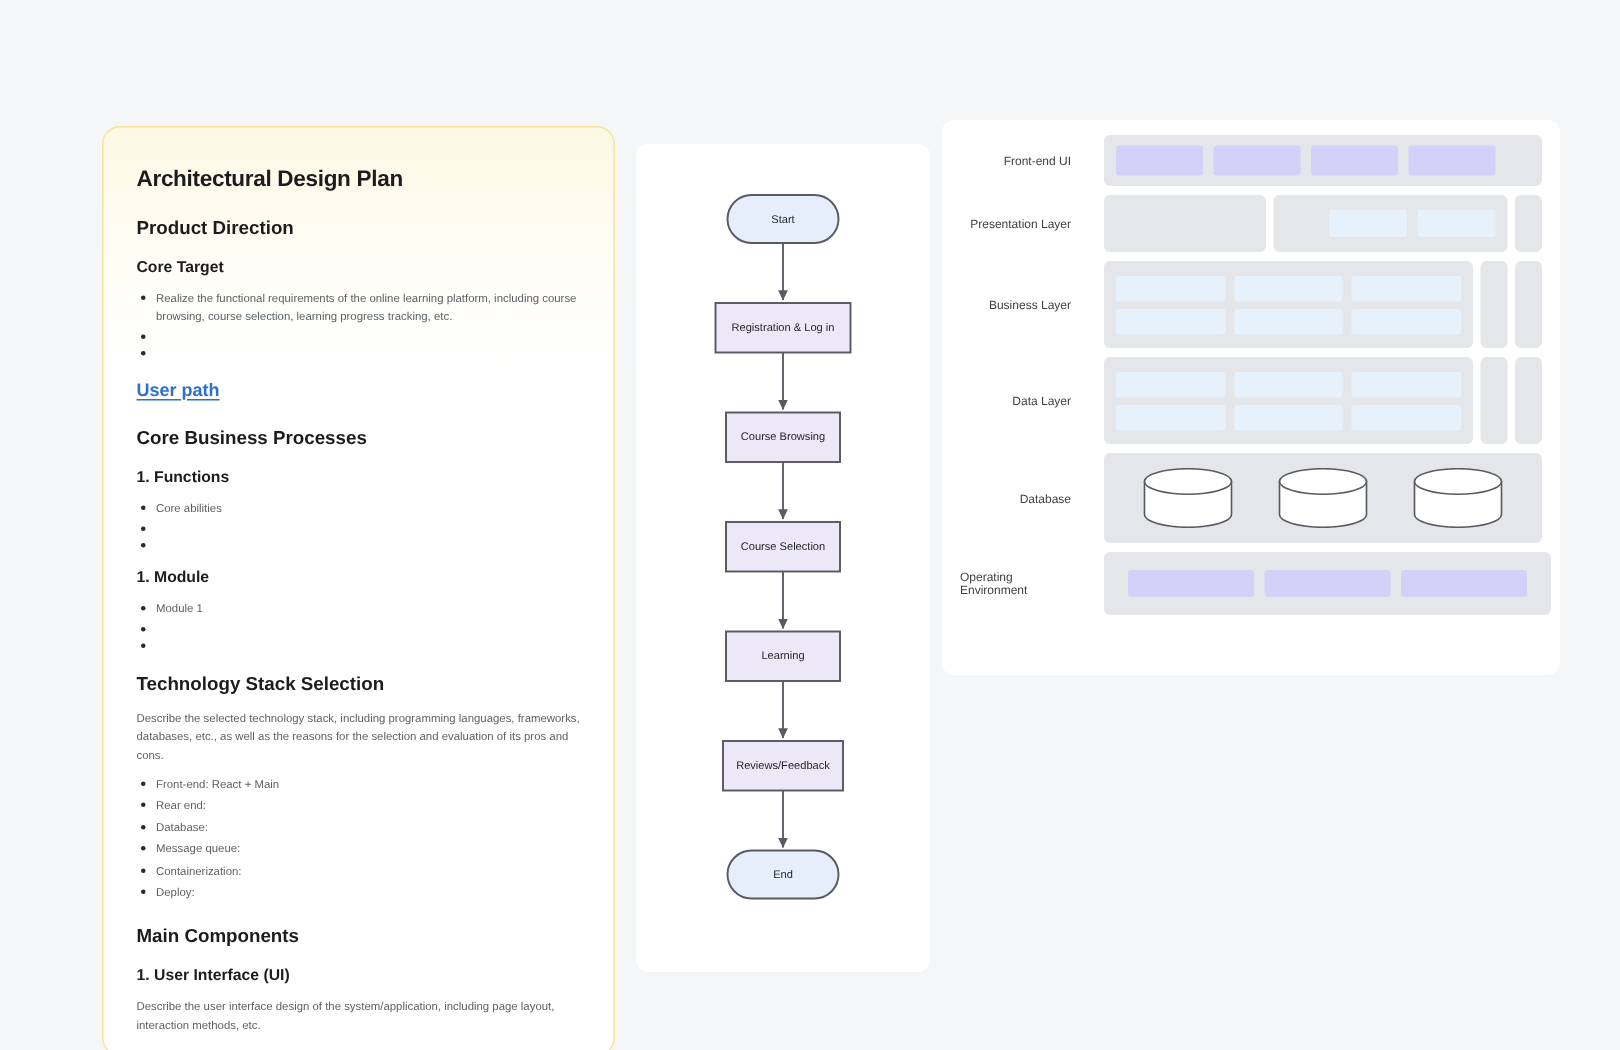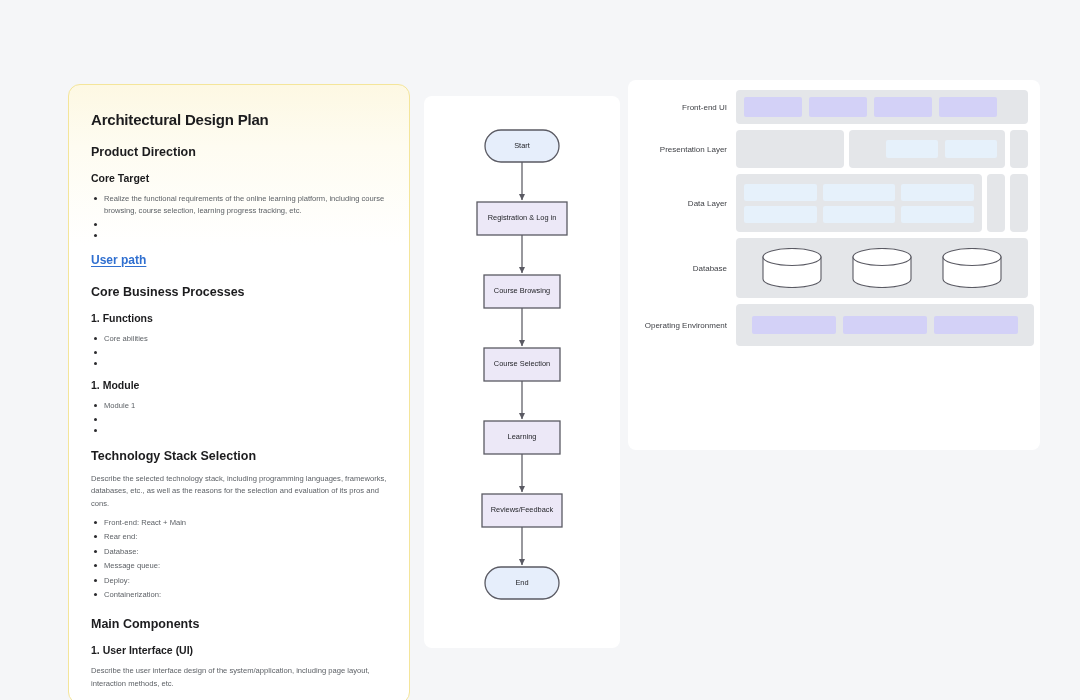--- a/index.html
+++ b/index.html
@@ -77,22 +77,22 @@
     background: #ffffff; border-radius: 8px;
     padding: 10px 12px;
   }
   .arch-row {
     display: flex; align-items: stretch;
     margin-bottom: 6px;
   }
   .arch-label {
     width: 96px; flex: 0 0 96px;
     display: flex; align-items: center; justify-content: flex-end;
-    padding-right: 9px;
-    font-size: 8px; color: #3d3f44; text-align: center;
+    padding-right: 22px;
+    font-size: 8px; color: #3d3f44; text-align: left;
   }
   .arch-body { flex: 1; display: flex; gap: 5px; }
   .grp {
     background: #e4e6e9; border-radius: 4px;
     display: flex; align-items: center; gap: 7px;
     padding: 7px 8px;
   }
   .chip-lav { background: #d3d1f7; border-radius: 2px; }
   .chip-blu { background: #e6f1fb; border-radius: 2px; }
 
@@ -156,22 +156,22 @@
       <li></li>
     </ul>
 
     <div class="doc-h2">Technology Stack Selection</div>
     <p class="doc-p">Describe the selected technology stack, including programming languages, frameworks, databases, etc., as well as the reasons for the selection and evaluation of its pros and cons.</p>
     <ul class="doc-list">
       <li>Front-end: React + Main</li>
       <li>Rear end:</li>
       <li>Database:</li>
       <li>Message queue:</li>
+      <li>Containerization:</li>
       <li>Deploy:</li>
-      <li>Containerization:</li>
     </ul>
 
     <div class="doc-h2">Main Components</div>
     <div class="doc-h3">1. User Interface (UI)</div>
     <p class="doc-p">Describe the user interface design of the system/application, including page layout, interaction methods, etc.</p>
     
   </div>
 
   <div class="flow-card">
     <svg class="flow-svg" viewBox="0 0 196 552">
@@ -247,20 +247,39 @@
       <div class="arch-body">
         <div class="grp grp-a"></div>
         <div class="grp grp-b">
           <div class="chip-blu"></div>
           <div class="chip-blu"></div>
         </div>
         <div class="side"></div>
       </div>
     </div>
 
+    <div class="arch-row r-business">
+      <div class="arch-label">Business Layer</div>
+      <div class="arch-body">
+        <div class="grp grid-grp">
+          <div class="grid-row">
+            <div class="chip-blu"></div>
+            <div class="chip-blu"></div>
+            <div class="chip-blu"></div>
+          </div>
+          <div class="grid-row">
+            <div class="chip-blu"></div>
+            <div class="chip-blu"></div>
+            <div class="chip-blu"></div>
+          </div>
+        </div>
+        <div class="side"></div>
+        <div class="side2"></div>
+      </div>
+    </div>
 
     <div class="arch-row r-data">
       <div class="arch-label">Data Layer</div>
       <div class="arch-body">
         <div class="grp grid-grp">
           <div class="grid-row">
             <div class="chip-blu"></div>
             <div class="chip-blu"></div>
             <div class="chip-blu"></div>
           </div>

